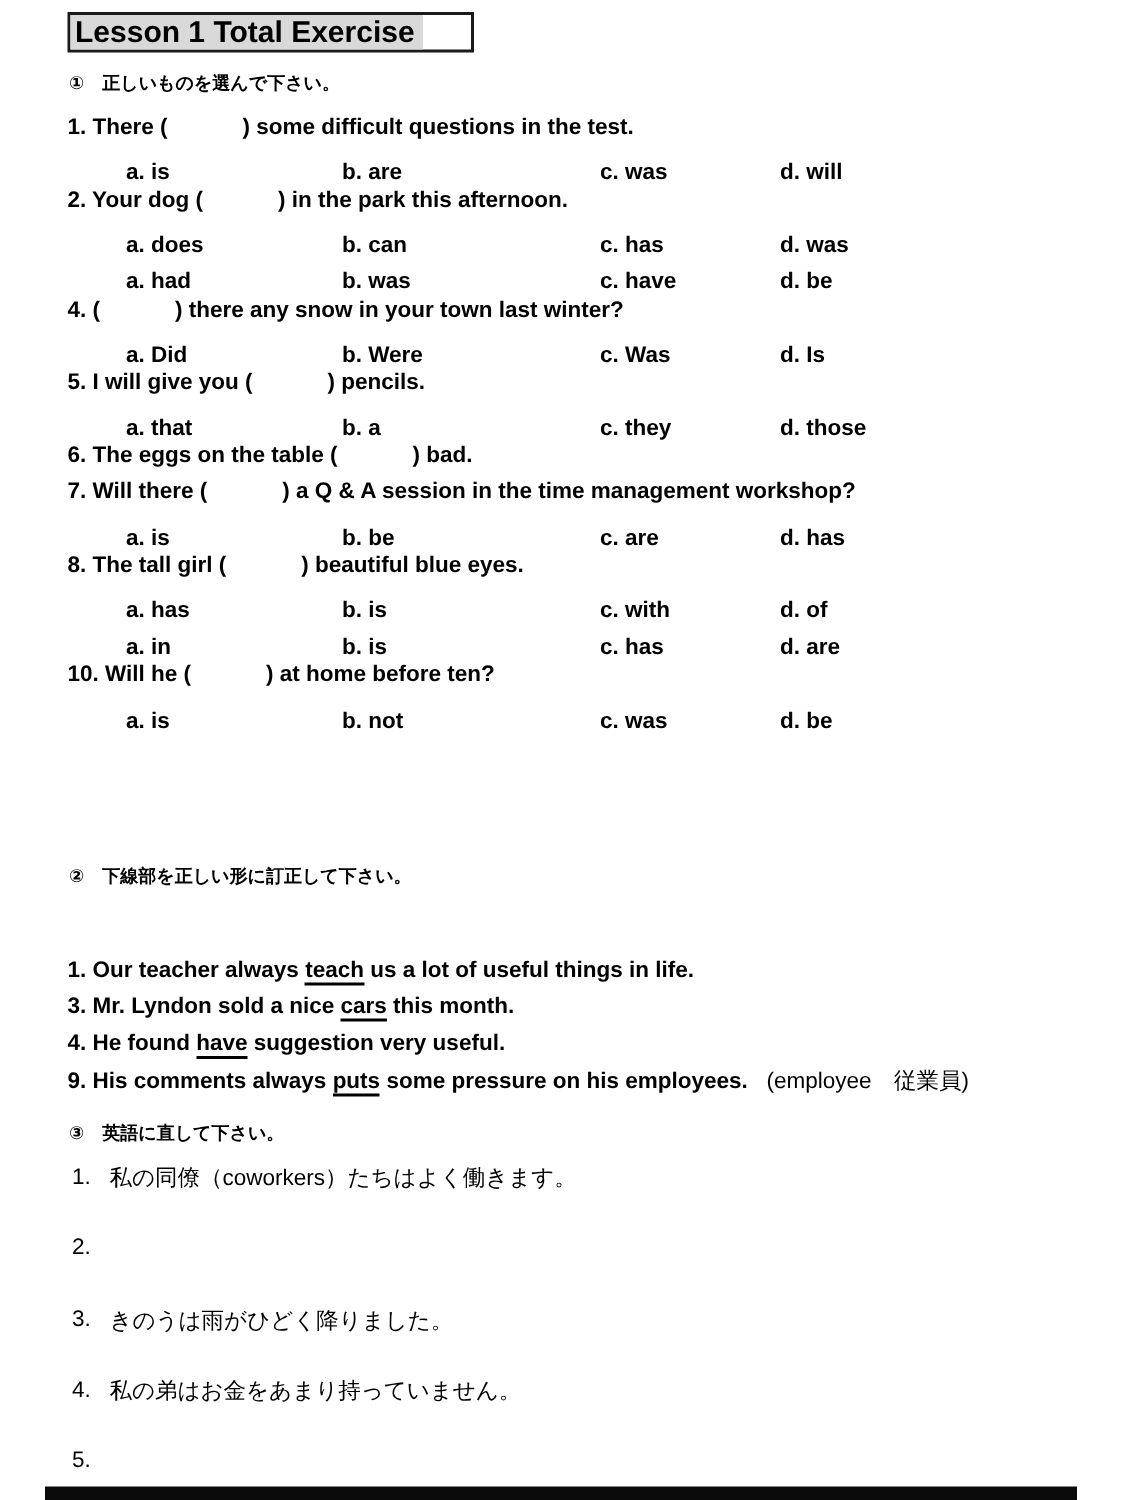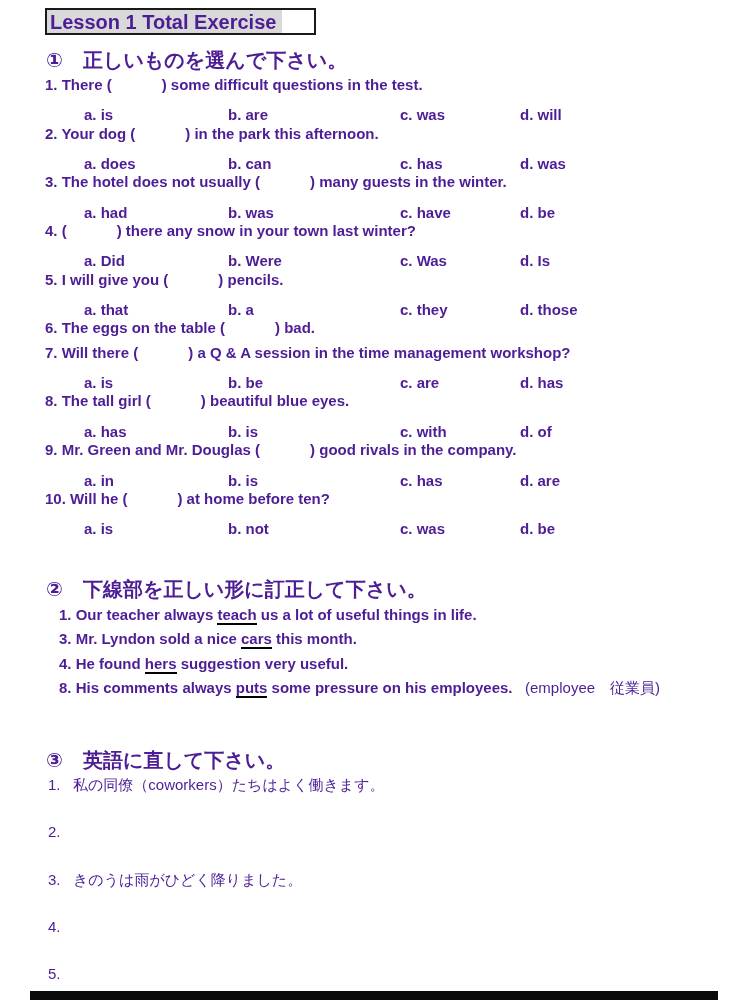--- a/index.html
+++ b/index.html
@@ -2,21 +2,21 @@
 <html><head>
 <meta charset="utf-8">
 <style>
   * { box-sizing: border-box; }
   html, body { margin: 0; padding: 0; background: #ffffff; }
   .page {
     position: relative;
     width: 750px;
     height: 1000px;
     background: #ffffff;
-    color: #4c1d95;
+    color: #000000;
     font-family: "Liberation Sans", "DejaVu Sans", sans-serif;
     overflow: hidden;
   }
   .title-box {
     position: absolute;
     left: 45px;
     top: 8px;
     width: 271px;
     height: 27px;
     border: 2px solid #1a1a1a;
@@ -30,42 +30,42 @@
     align-items: center;
     padding: 0 6px 0 3px;
     font-size: 20px;
     font-weight: 700;
     line-height: 1;
     white-space: pre;
   }
   .heading {
     position: absolute;
     left: 46px;
-    font-size: 20px;
+    font-size: 12px;
     font-weight: 700;
     white-space: pre;
   }
   #h1 { top: 47px; }
   #h2 { top: 576px; }
   #h3 { top: 747px; }
   .s1-body { position: absolute; left: 0; top: 74px; width: 750px; }
   .line {
     position: relative;
     height: 24.35px;
     white-space: pre;
     font-size: 15px;
     font-weight: 700;
   }
   .qtext { position: absolute; left: 45px; top: 2px; }
   .ch { position: absolute; top: 8px; }
   .ch.a { left: 84px; }
   .ch.b { left: 228px; }
   .ch.c { left: 400px; }
   .ch.d { left: 520px; }
-  .s2-body { position: absolute; left: 0; top: 604px; width: 742px; padding-left: 14px; }
+  .s2-body { position: absolute; left: 0; top: 636px; width: 742px; }
   .s2-item {
     position: relative;
     height: 24.35px;
     white-space: pre;
     font-size: 15px;
     font-weight: 700;
     padding-left: 45px;
     padding-top: 2px;
   }
   .u { border-bottom: 2px solid #000000; }
@@ -102,21 +102,20 @@
       <span class="ch c">c. was</span>
       <span class="ch d">d. will</span>
     </div>
     <div class="line"><span class="qtext">2. Your dog (            ) in the park this afternoon.</span></div>
     <div class="line">
       <span class="ch a">a. does</span>
       <span class="ch b">b. can</span>
       <span class="ch c">c. has</span>
       <span class="ch d">d. was</span>
     </div>
-    <div class="line"><span class="qtext">3. The hotel does not usually (            ) many guests in the winter.</span></div>
     <div class="line">
       <span class="ch a">a. had</span>
       <span class="ch b">b. was</span>
       <span class="ch c">c. have</span>
       <span class="ch d">d. be</span>
     </div>
     <div class="line"><span class="qtext">4. (            ) there any snow in your town last winter?</span></div>
     <div class="line">
       <span class="ch a">a. Did</span>
       <span class="ch b">b. Were</span>
@@ -138,61 +137,61 @@
       <span class="ch c">c. are</span>
       <span class="ch d">d. has</span>
     </div>
     <div class="line"><span class="qtext">8. The tall girl (            ) beautiful blue eyes.</span></div>
     <div class="line">
       <span class="ch a">a. has</span>
       <span class="ch b">b. is</span>
       <span class="ch c">c. with</span>
       <span class="ch d">d. of</span>
     </div>
-    <div class="line"><span class="qtext">9. Mr. Green and Mr. Douglas (            ) good rivals in the company.</span></div>
     <div class="line">
       <span class="ch a">a. in</span>
       <span class="ch b">b. is</span>
       <span class="ch c">c. has</span>
       <span class="ch d">d. are</span>
     </div>
     <div class="line"><span class="qtext">10. Will he (            ) at home before ten?</span></div>
     <div class="line">
       <span class="ch a">a. is</span>
       <span class="ch b">b. not</span>
       <span class="ch c">c. was</span>
       <span class="ch d">d. be</span>
     </div>
   </div>
 
   <div class="heading" id="h2">②　下線部を正しい形に訂正して下さい。</div>
 
   <div class="s2-body">
     <div class="s2-item"><span>1. Our teacher always </span><span class="u">teach</span><span> us a lot of useful things in life.</span></div>
     <div class="s2-item"><span>3. Mr. Lyndon sold a nice </span><span class="u">cars</span><span> this month.</span></div>
-    <div class="s2-item"><span>4. He found </span><span class="u">hers</span><span> suggestion very useful.</span></div>
-    <div class="s2-item"><span>8. His comments always </span><span class="u">puts</span><span> some pressure on his employees.</span><span class="fw-n">   (employee　従業員)</span></div>
+    <div class="s2-item"><span>4. He found </span><span class="u">have</span><span> suggestion very useful.</span></div>
+    <div class="s2-item"><span>9. His comments always </span><span class="u">puts</span><span> some pressure on his employees.</span><span class="fw-n">   (employee　従業員)</span></div>
   </div>
 
   <div class="heading" id="h3">③　英語に直して下さい。</div>
 
   <div class="s3-body">
     <div class="s3-item">
       <span class="s3-num">1.</span>
       <span class="s3-text">私の同僚（coworkers）たちはよく働きます。</span>
     </div>
     <div class="s3-item">
       <span class="s3-num">2.</span>
     </div>
     <div class="s3-item">
       <span class="s3-num">3.</span>
       <span class="s3-text">きのうは雨がひどく降りました。</span>
     </div>
     <div class="s3-item">
       <span class="s3-num">4.</span>
+      <span class="s3-text">私の弟はお金をあまり持っていません。</span>
     </div>
     <div class="s3-item">
       <span class="s3-num">5.</span>
     </div>
   </div>
 
   <div class="bottom-bar"></div>
 
 </div>
 

